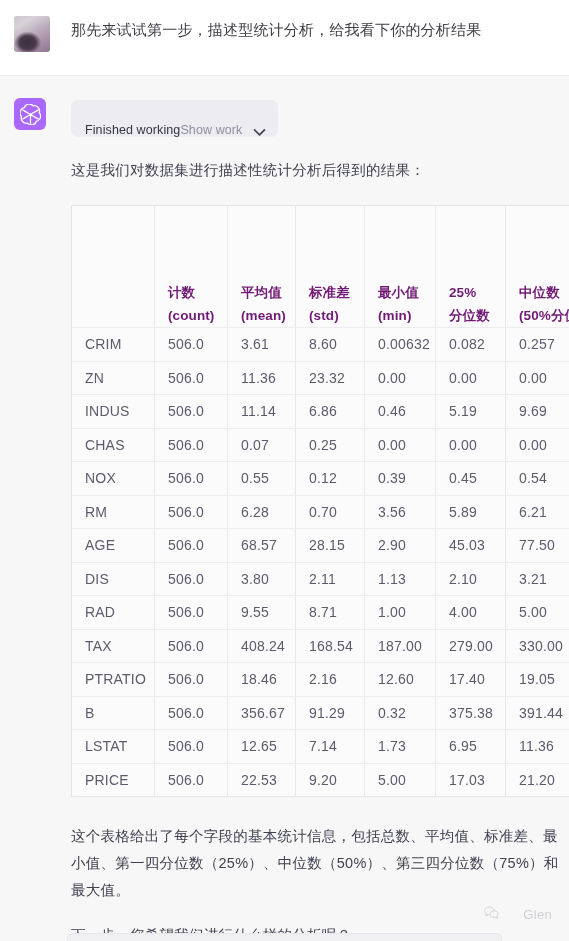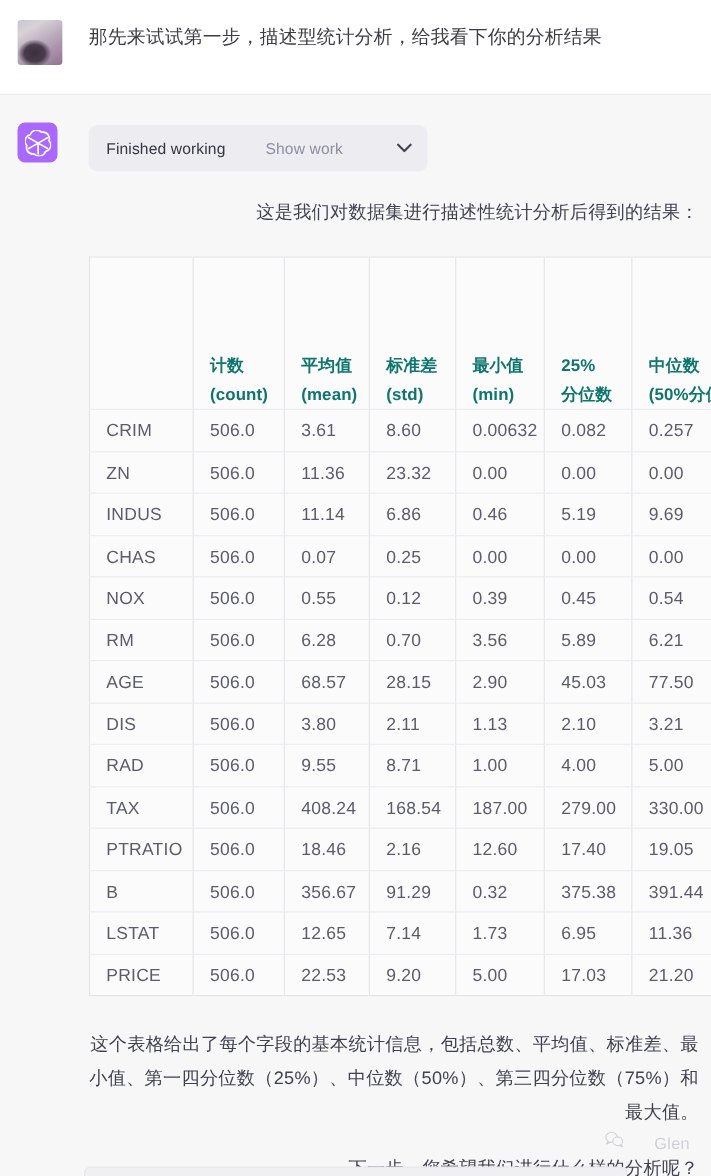--- a/index.html
+++ b/index.html
@@ -74,27 +74,26 @@
   .assistant-body {
     margin-left: 25px;
     flex: 1 1 auto;
     min-width: 0;
     padding-top: 2px;
   }
 
   
   .work-pill {
     display: inline-flex;
-    align-items: center;
+    align-items: flex-end;
     background: #ececf1;
     border-radius: 7px;
     height: 37px;
     padding: 0 12px 0 14px;
     margin-bottom: 20px;
-    gap: 32px;
   }
   .work-status {
     font-size: 12.5px;
     color: #343541;
     letter-spacing: .1px;
   }
   .show-work {
     font-size: 12.5px;
     color: #8e8ea0;
     letter-spacing: .1px;
@@ -105,21 +104,20 @@
     align-items: center;
   }
 
   
   .para {
     font-size: 14.5px;
     line-height: 27px;
     color: #40414f;
     letter-spacing: .25px;
     margin-bottom: 18px;
-    text-align: right;
   }
   .para-intro { margin-bottom: 21px; }
   .para-last { margin-bottom: 0; }
 
   
   .table-wrap {
     margin: 0 0 26px 0;
     width: 517px;
     overflow: hidden;
   }
@@ -135,21 +133,21 @@
     border-right: 1px solid #e8e8ec;
     border-bottom: 1px solid #ededf1;
     padding: 0 13px;
     text-align: left;
     vertical-align: middle;
     font-weight: normal;
     white-space: nowrap;
   }
   table.stats thead th {
     font-weight: bold;
-    color: #0f766e;
+    color: #701a75;
     font-size: 13.5px;
     line-height: 23px;
     vertical-align: bottom;
     padding-top: 10px;
     padding-bottom: 0;
     height: 122px;
     white-space: normal;
     letter-spacing: .1px;
   }
   table.stats tbody td {

